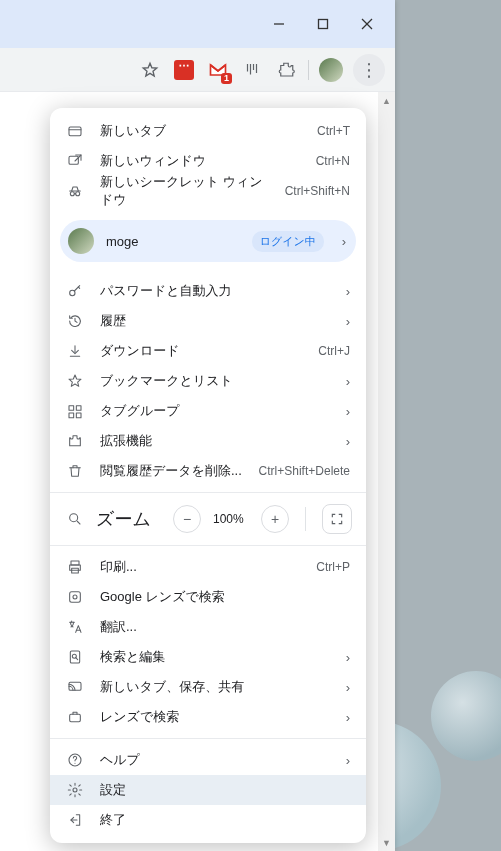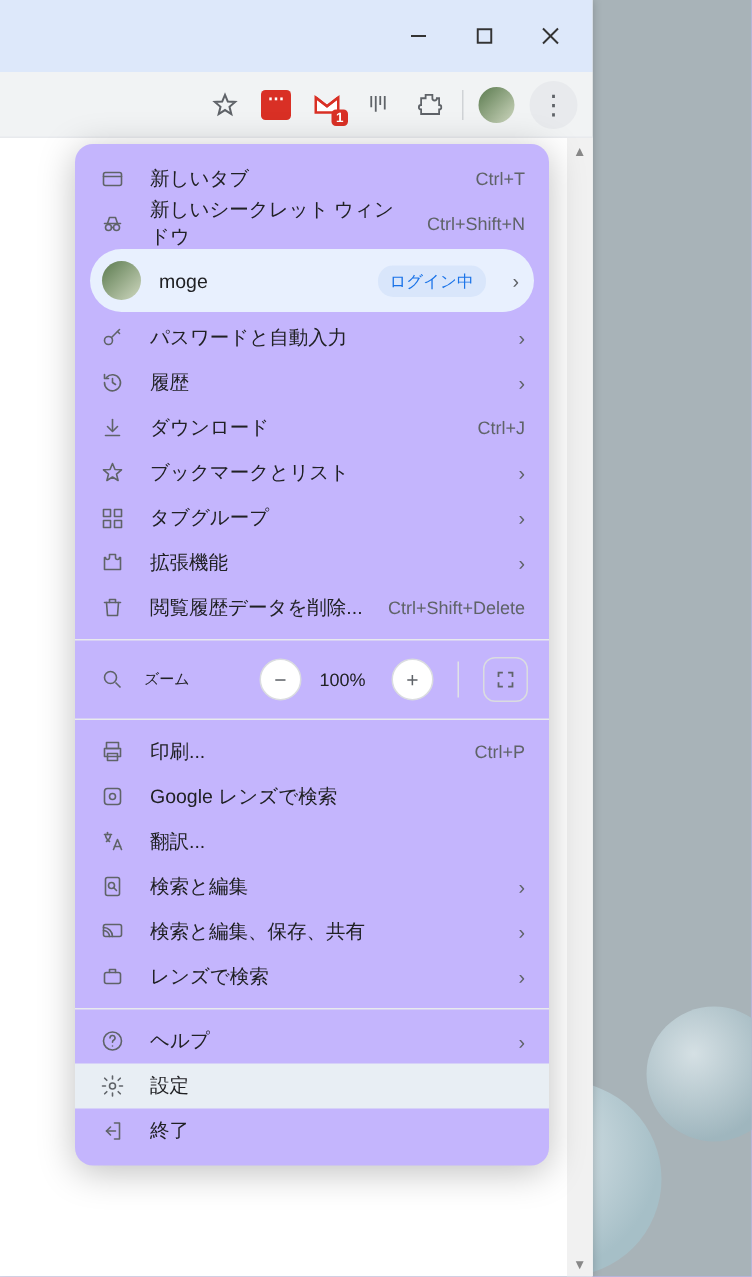--- a/index.html
+++ b/index.html
@@ -78,24 +78,24 @@
     color:#5f6368; font-size:18px;
   }
 
   .page-body { position:absolute; top:92px; left:0; right:0; bottom:0; background:#fff; }
   .scrollbar { position:absolute; top:92px; right:0; width:17px; height:calc(100% - 92px); background:#f1f1f1; display:flex; flex-direction:column; align-items:center; }
   .sb-arrow { width:17px; height:17px; display:flex; align-items:center; justify-content:center; color:#888; font-size:9px; }
 
   
   .menu {
     position: absolute;
-    top: 96px;
+    top: 108px;
     left: 50px;
     width: 316px;
-    background: #c4b5fd;
+    background: #ffffff;
     border-radius: 12px;
     box-shadow: 0 4px 24px rgba(0,0,0,0.25);
     padding: 8px 0;
     color: #202124;
   }
   .mi {
     display: flex;
     align-items: center;
     height: 30px;
     padding: 0 16px;
@@ -103,21 +103,21 @@
   }
   .mi.sel { background:#e8eef4; }
   .mi .ic { width:18px; display:flex; align-items:center; justify-content:center; color:#5f6368; flex-shrink:0; }
   .mi .ic svg { width:16px; height:16px; fill:none; stroke:currentColor; stroke-width:1.6; stroke-linecap:round; stroke-linejoin:round; }
   .mi .lbl { flex:1; font-size:13px; }
   .mi .sc { font-size:12px; color:#5f6368; }
   .mi .chev { color:#5f6368; flex-shrink:0; }
   .sep { height:1px; background:#e8eaed; margin:6px 0; }
 
   .profile-row {
-    margin: 2px 10px;
+    margin: 14px 10px;
     height: 42px;
     background:#e8f0fe;
     border-radius: 21px;
     display:flex; align-items:center;
     padding: 0 10px 0 8px;
     gap: 12px;
   }
   .profile-row .pav {
     width:26px; height:26px; border-radius:50%;
     background: linear-gradient(135deg,#5a7a4e,#cfd8c0);
@@ -131,21 +131,21 @@
   .profile-row .chev { color:#5f6368; margin-left:6px; }
 
   .zoom-row {
     display:flex; align-items:center;
     height: 40px;
     padding: 0 14px 0 16px;
     gap: 12px;
   }
   .zoom-row .ic { width:18px; display:flex; align-items:center; justify-content:center; color:#5f6368; }
   .zoom-row .ic svg { width:16px; height:16px; fill:none; stroke:currentColor; stroke-width:1.6; }
-  .zoom-row .zl { flex:1; font-size:10px; }
+  .zoom-row .zl { flex:1; font-size:18px; }
   .zbtn {
     width:28px; height:28px; border:1px solid #dadce0; border-radius:50%;
     display:flex; align-items:center; justify-content:center;
     color:#5f6368; font-size:14px; background:#fff;
   }
   .zval { width:36px; text-align:left; font-size:12px; }
   .zdiv { width:1px; height:24px; background:#e0e3e6; margin:0 4px; }
   .fsbtn {
     width:30px; height:30px; border:1px solid #dadce0; border-radius:8px;
     display:flex; align-items:center; justify-content:center; color:#5f6368;
@@ -230,20 +230,31 @@
     <span class="ic">
         <svg viewBox="0 0 24 24">
           <rect x="3" y="6" width="18" height="13" rx="2"></rect>
           <path d="M3 10h18"></path>
         </svg>
       </span>
     <span class="lbl">新しいタブ</span>
     <span class="sc">Ctrl+T</span>
   </div>
 
+  <div class="mi">
+    <span class="ic">
+        <svg viewBox="0 0 24 24">
+          <rect x="3" y="5" width="14" height="12" rx="2"></rect>
+          <path d="M13 3h8v8"></path>
+          <path d="M21 3l-9 9"></path>
+        </svg>
+      </span>
+    <span class="lbl">新しいウィンドウ</span>
+    <span class="sc">Ctrl+N</span>
+  </div>
 
   <div class="mi">
     <span class="ic">
         <svg viewBox="0 0 24 24">
           <path d="M4 12h16"></path>
           <circle cx="8" cy="16" r="3"></circle>
           <circle cx="16" cy="16" r="3"></circle>
           <path d="M11 16h2"></path>
           <path d="M7 12l2-6h6l2 6"></path>
         </svg>
@@ -415,21 +426,21 @@
   </div>
 
   <div class="mi">
     <span class="ic">
         <svg viewBox="0 0 24 24">
           <rect x="3" y="5" width="18" height="12" rx="2"></rect>
           <path d="M3 17a6 6 0 0 1 6 6" transform="translate(0,-6)"></path>
           <path d="M3 14a9 9 0 0 1 9 9" transform="translate(0,-6)"></path>
         </svg>
       </span>
-    <span class="lbl">検索と編集、保存、共有</span>
+    <span class="lbl">新しいタブ、保存、共有</span>
     <span class="chev">›</span>
   </div>
 
   <div class="mi">
     <span class="ic">
         <svg viewBox="0 0 24 24">
           <rect x="4" y="8" width="16" height="11" rx="2"></rect>
           <path d="M9 8V5h6v3"></path>
         </svg>
       </span>

